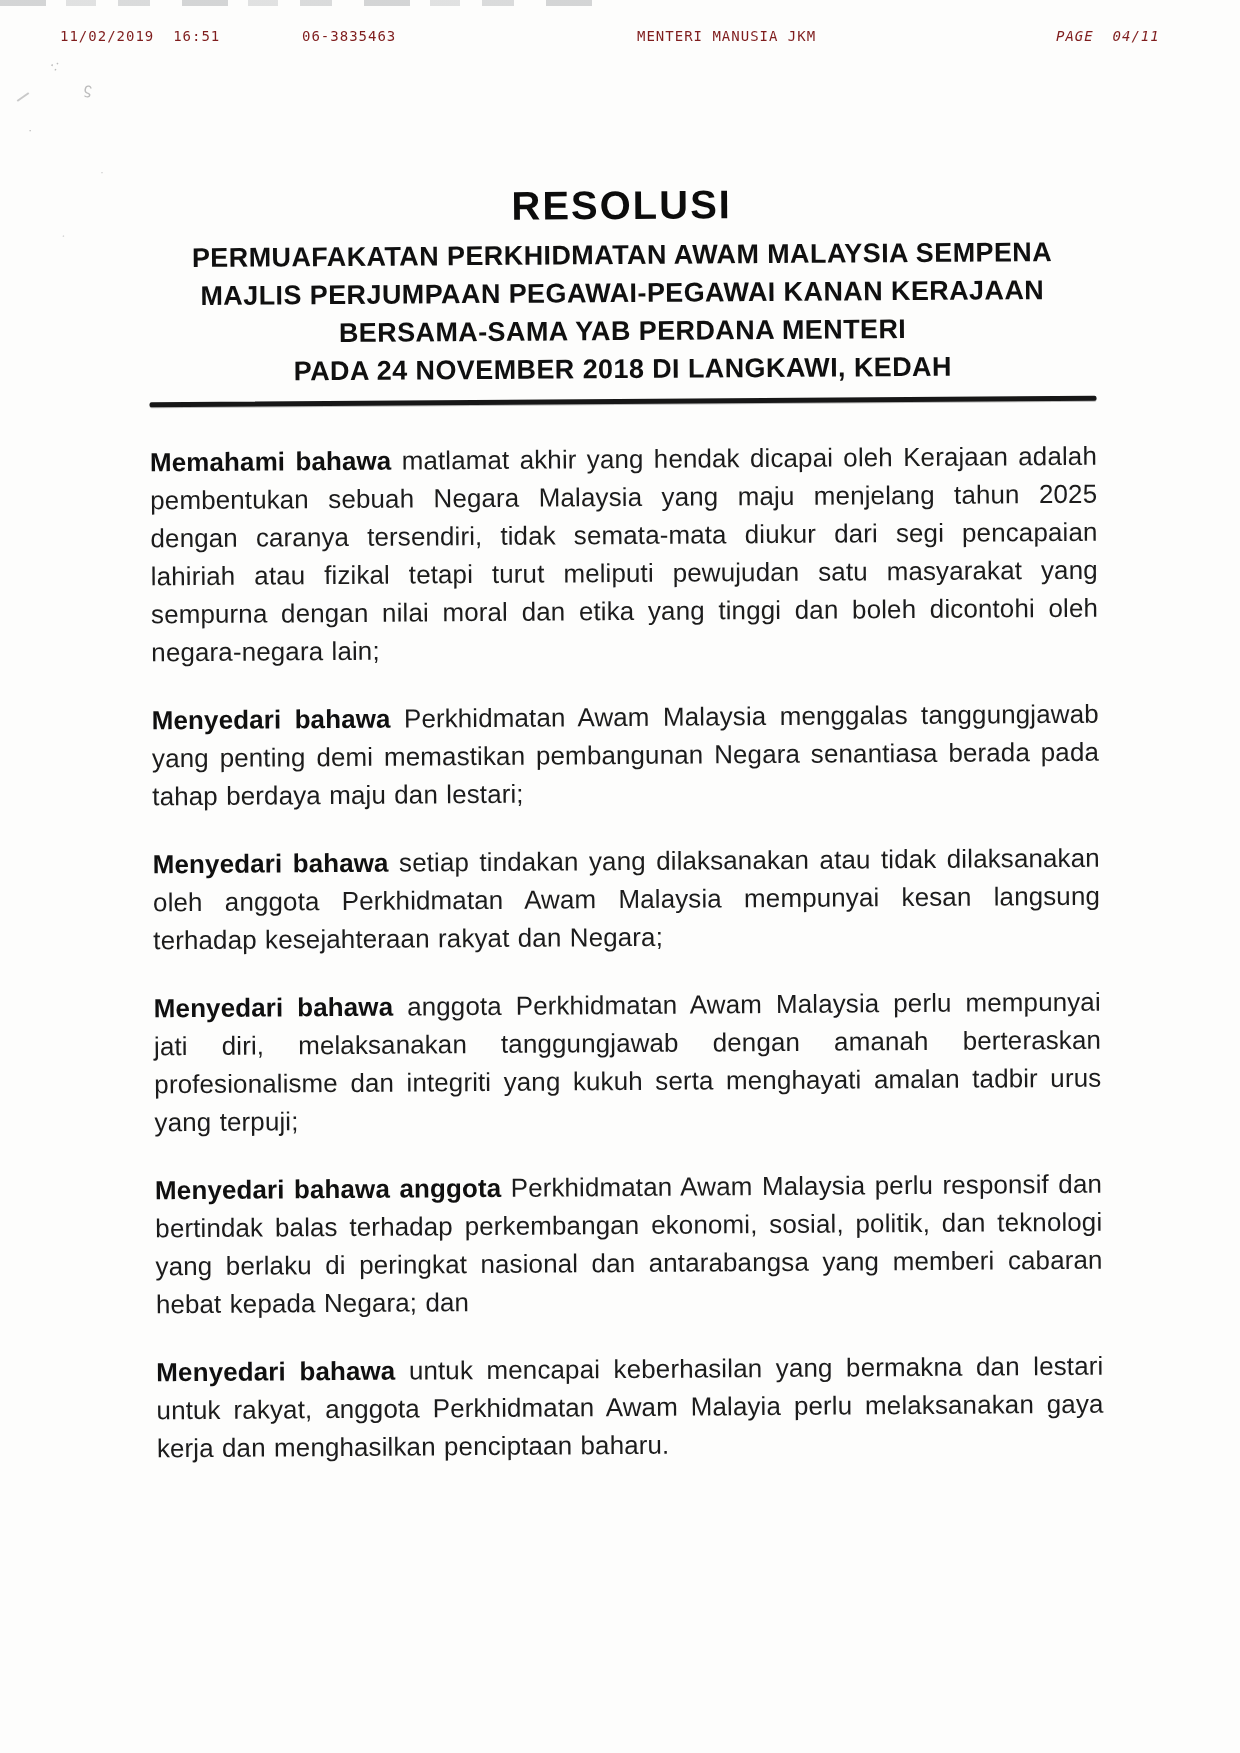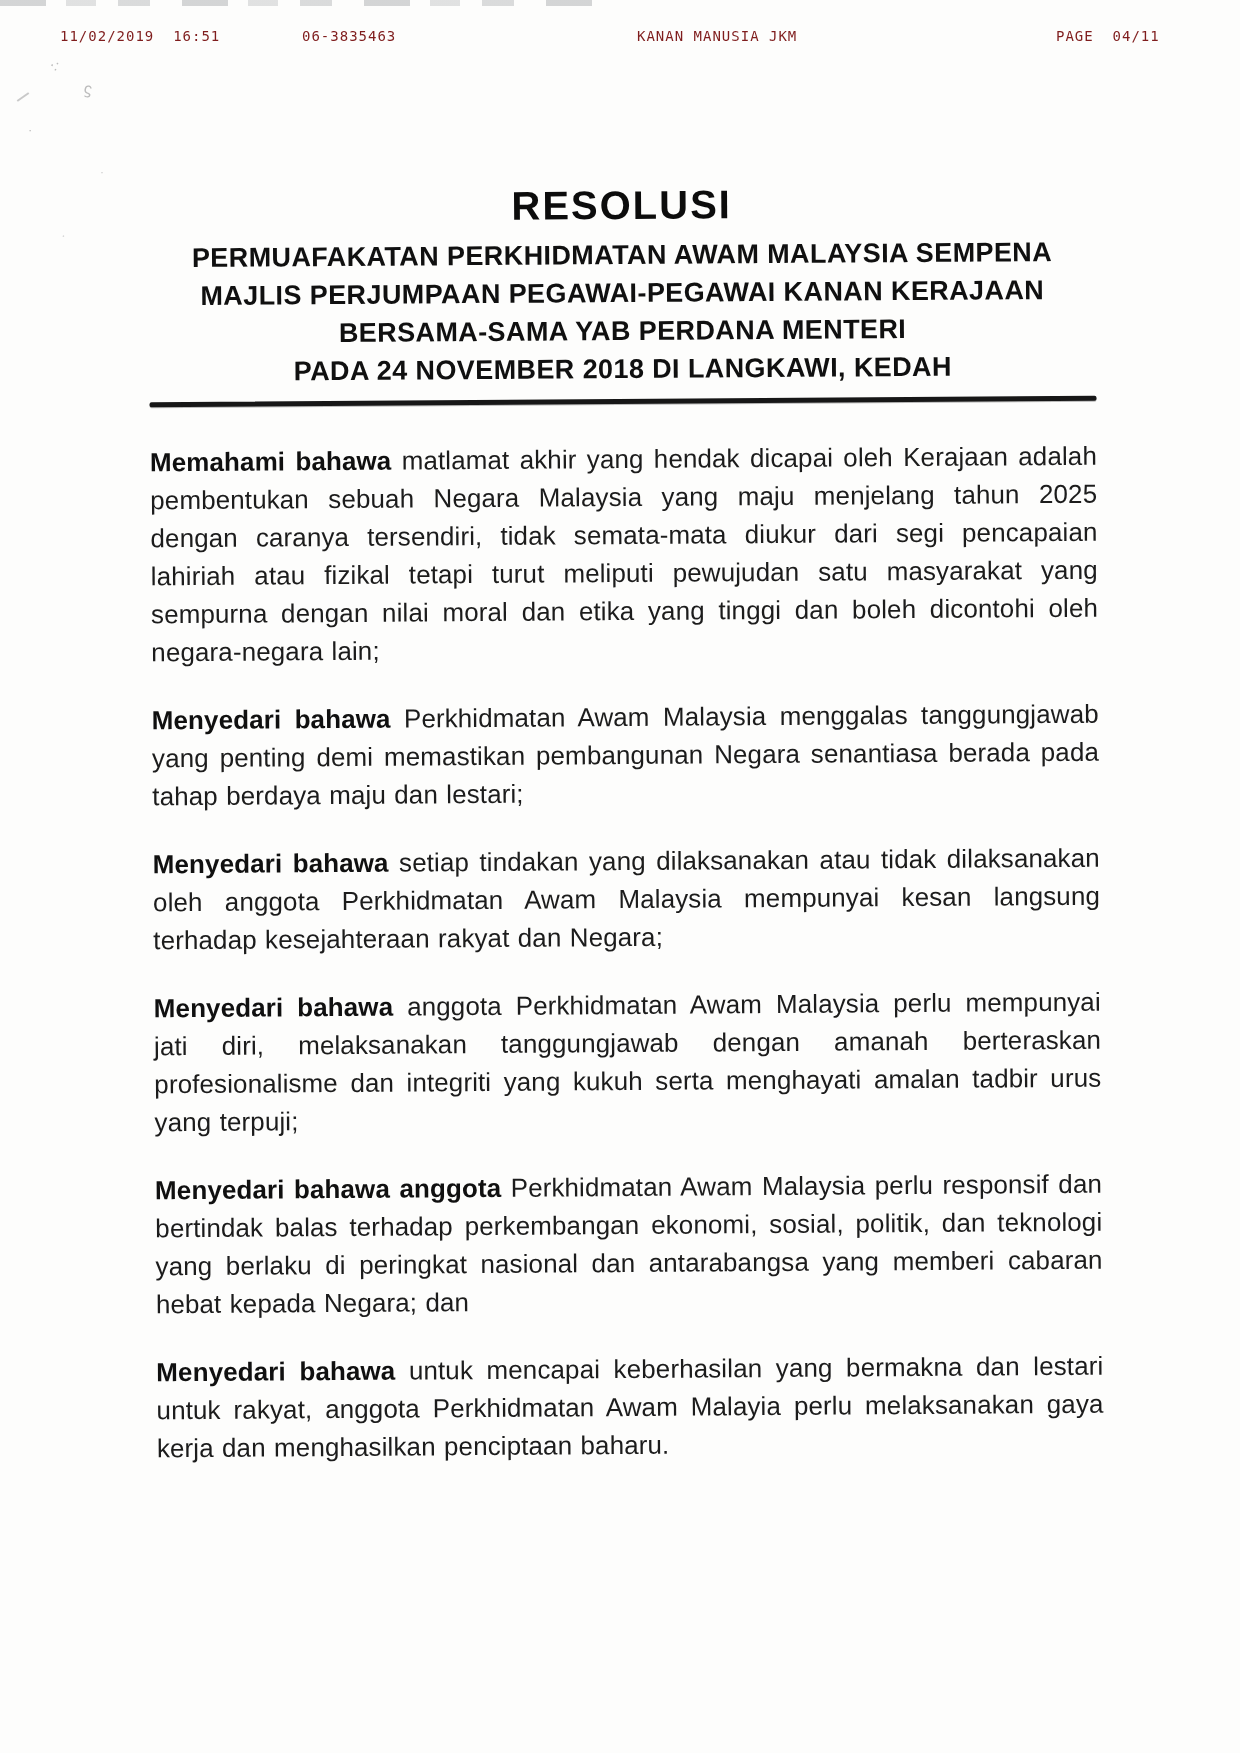--- a/index.html
+++ b/index.html
@@ -28,21 +28,21 @@
   .fax-header span {
     position: absolute; top: 28px;
     font-family: "DejaVu Sans Mono", monospace;
     font-size: 14px; letter-spacing: 1px;
     color: #7f1d1d;
     white-space: pre;
   }
   .fax-datetime { left: 60px; }
   .fax-number   { left: 302px; }
   .fax-sender   { left: 637px; }
-  .fax-page     { left: 1056px; }
+  .fax-page     { left: 1056px; font-style: italic; }
 
   
   .noise { position: absolute; color: #bcbcbc; pointer-events: none; }
   .n1 { left: 50px;  top: 56px;  font-size: 15px; transform: rotate(18deg); }
   .n2 { left: 16px;  top: 96px;  width: 14px; height: 2px; background: #c9c9c9; transform: rotate(-35deg); }
   .n3 { left: 84px;  top: 80px;  font-size: 16px; transform: rotate(8deg); }
   .n4 { left: 28px;  top: 122px; font-size: 13px; }
   .n5 { left: 100px; top: 165px; font-size: 12px; color:#cccccc; }
   .n6 { left: 62px;  top: 228px; font-size: 13px; color:#cfcfcf; transform: rotate(40deg); }
 
@@ -93,21 +93,21 @@
   .para .lead { font-weight: bold; color: #101010; }
 </style>
 </head>
 <body>
 
 <div class="top-band"></div>
 
 <div class="fax-header">
   <span class="fax-datetime">11/02/2019  16:51</span>
   <span class="fax-number">06-3835463</span>
-  <span class="fax-sender">KANAN MANUSIA JKM</span>
+  <span class="fax-sender">MENTERI MANUSIA JKM</span>
   <span class="fax-page">PAGE  04/11</span>
 </div>
 
 <span class="noise n1">·:</span>
 <span class="noise n2"></span>
 <span class="noise n3">ϛ</span>
 <span class="noise n4">·</span>
 <span class="noise n5">·</span>
 <span class="noise n6">·</span>
 

